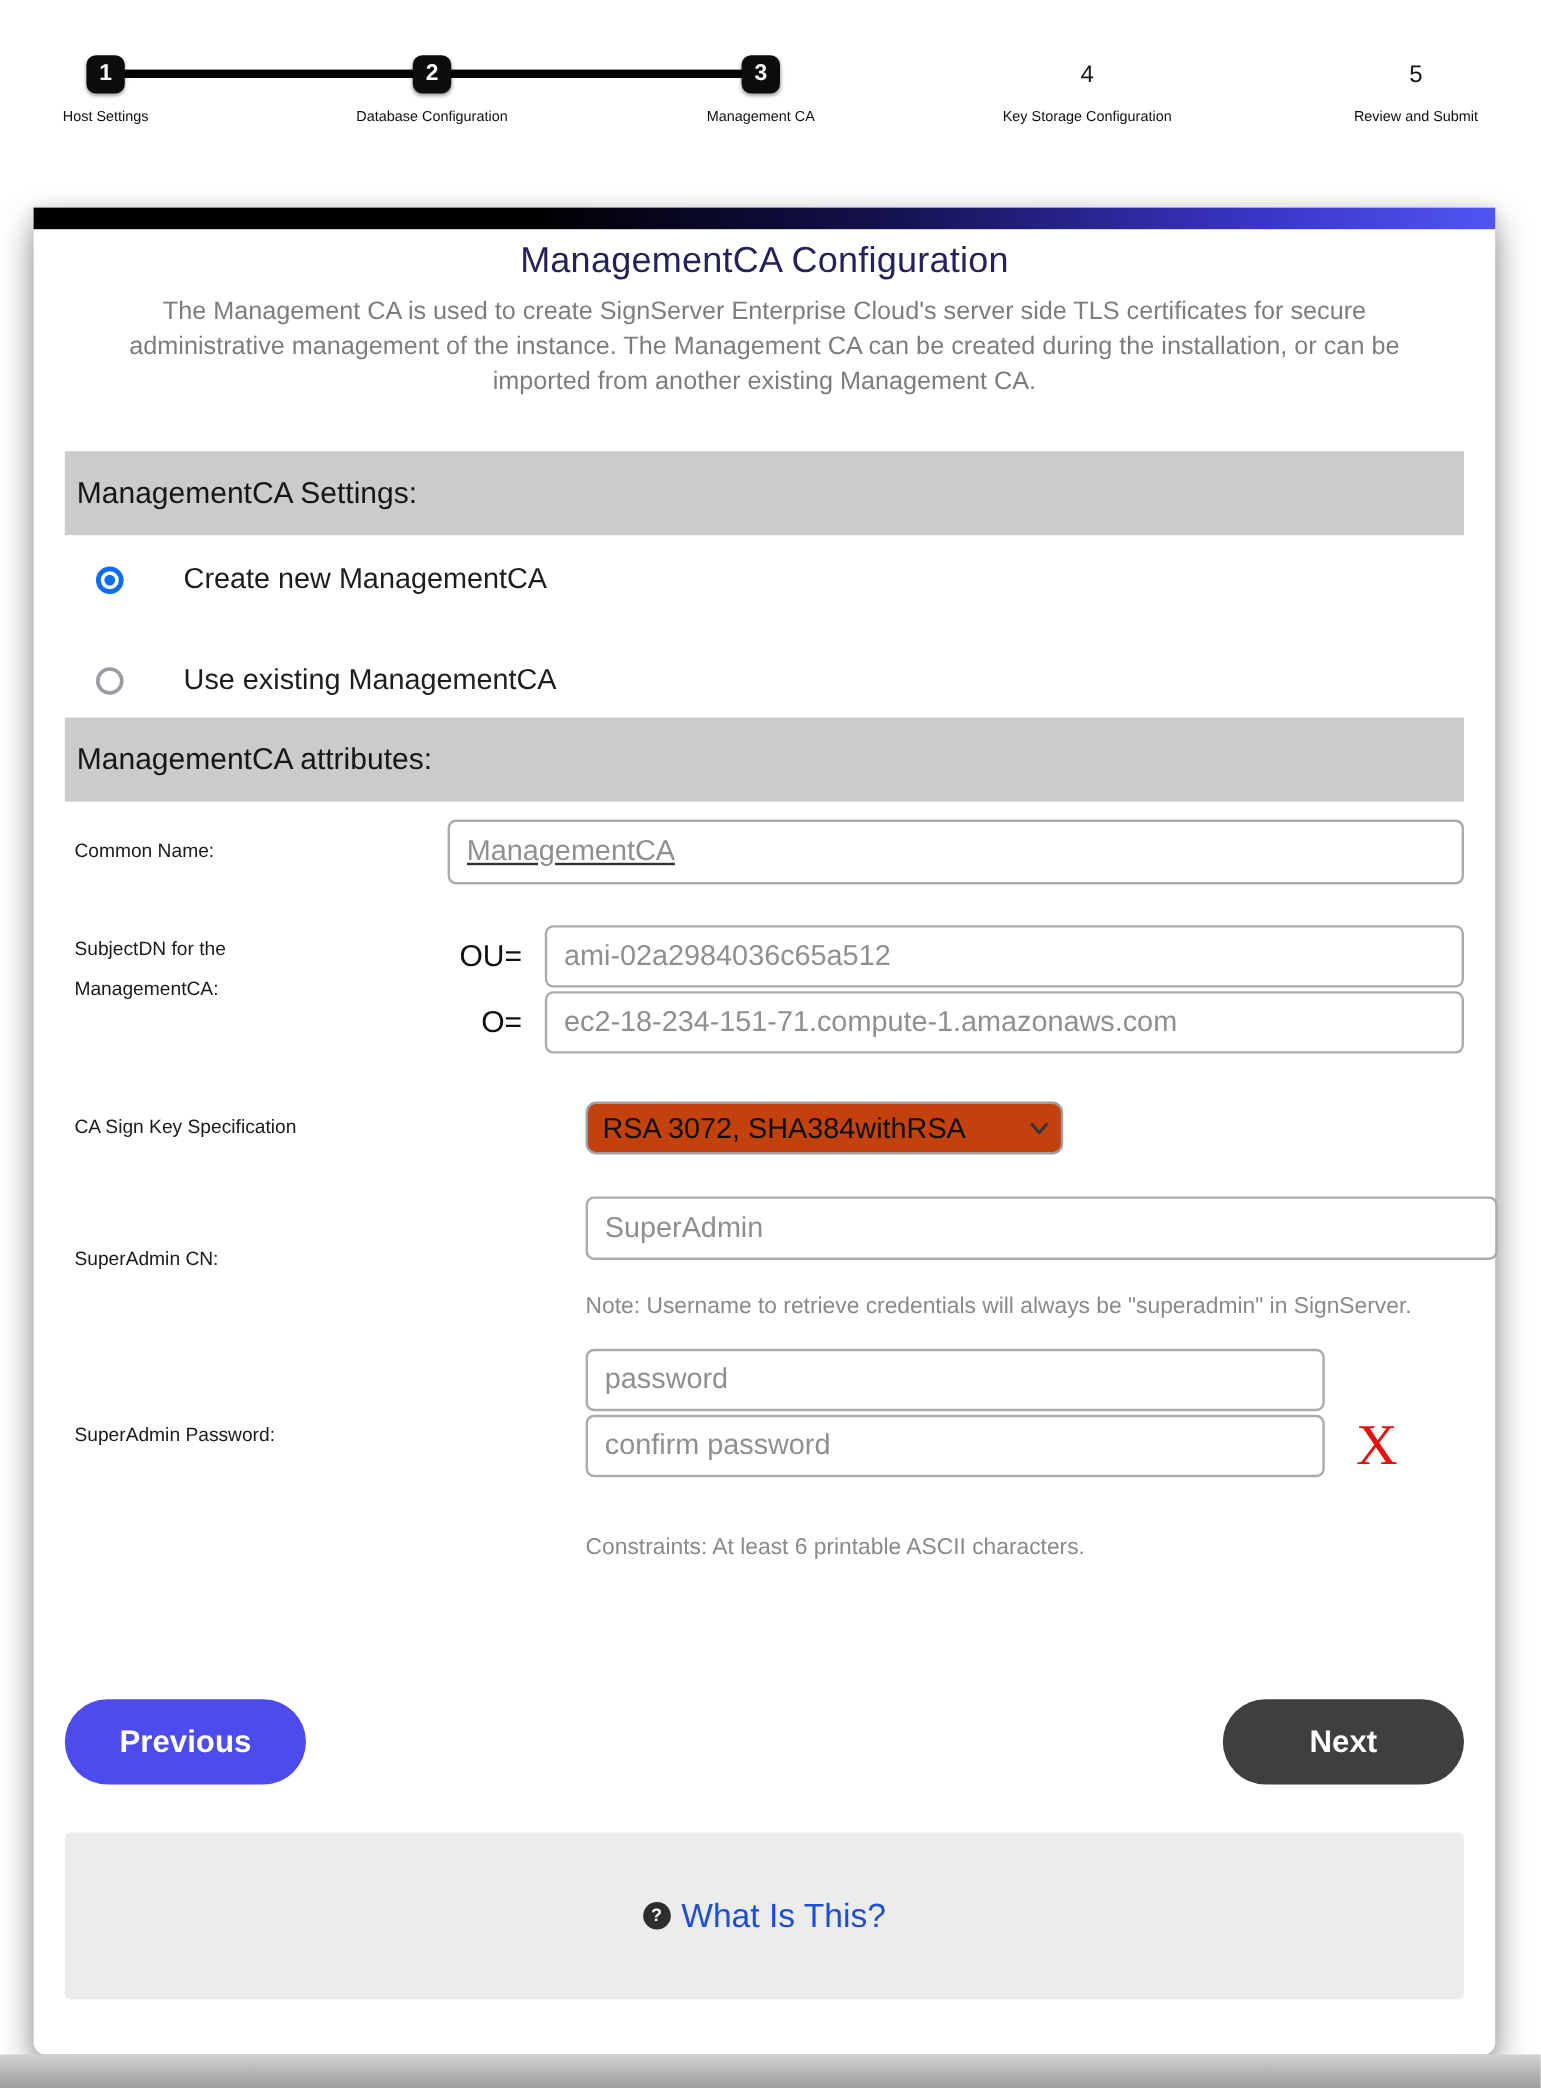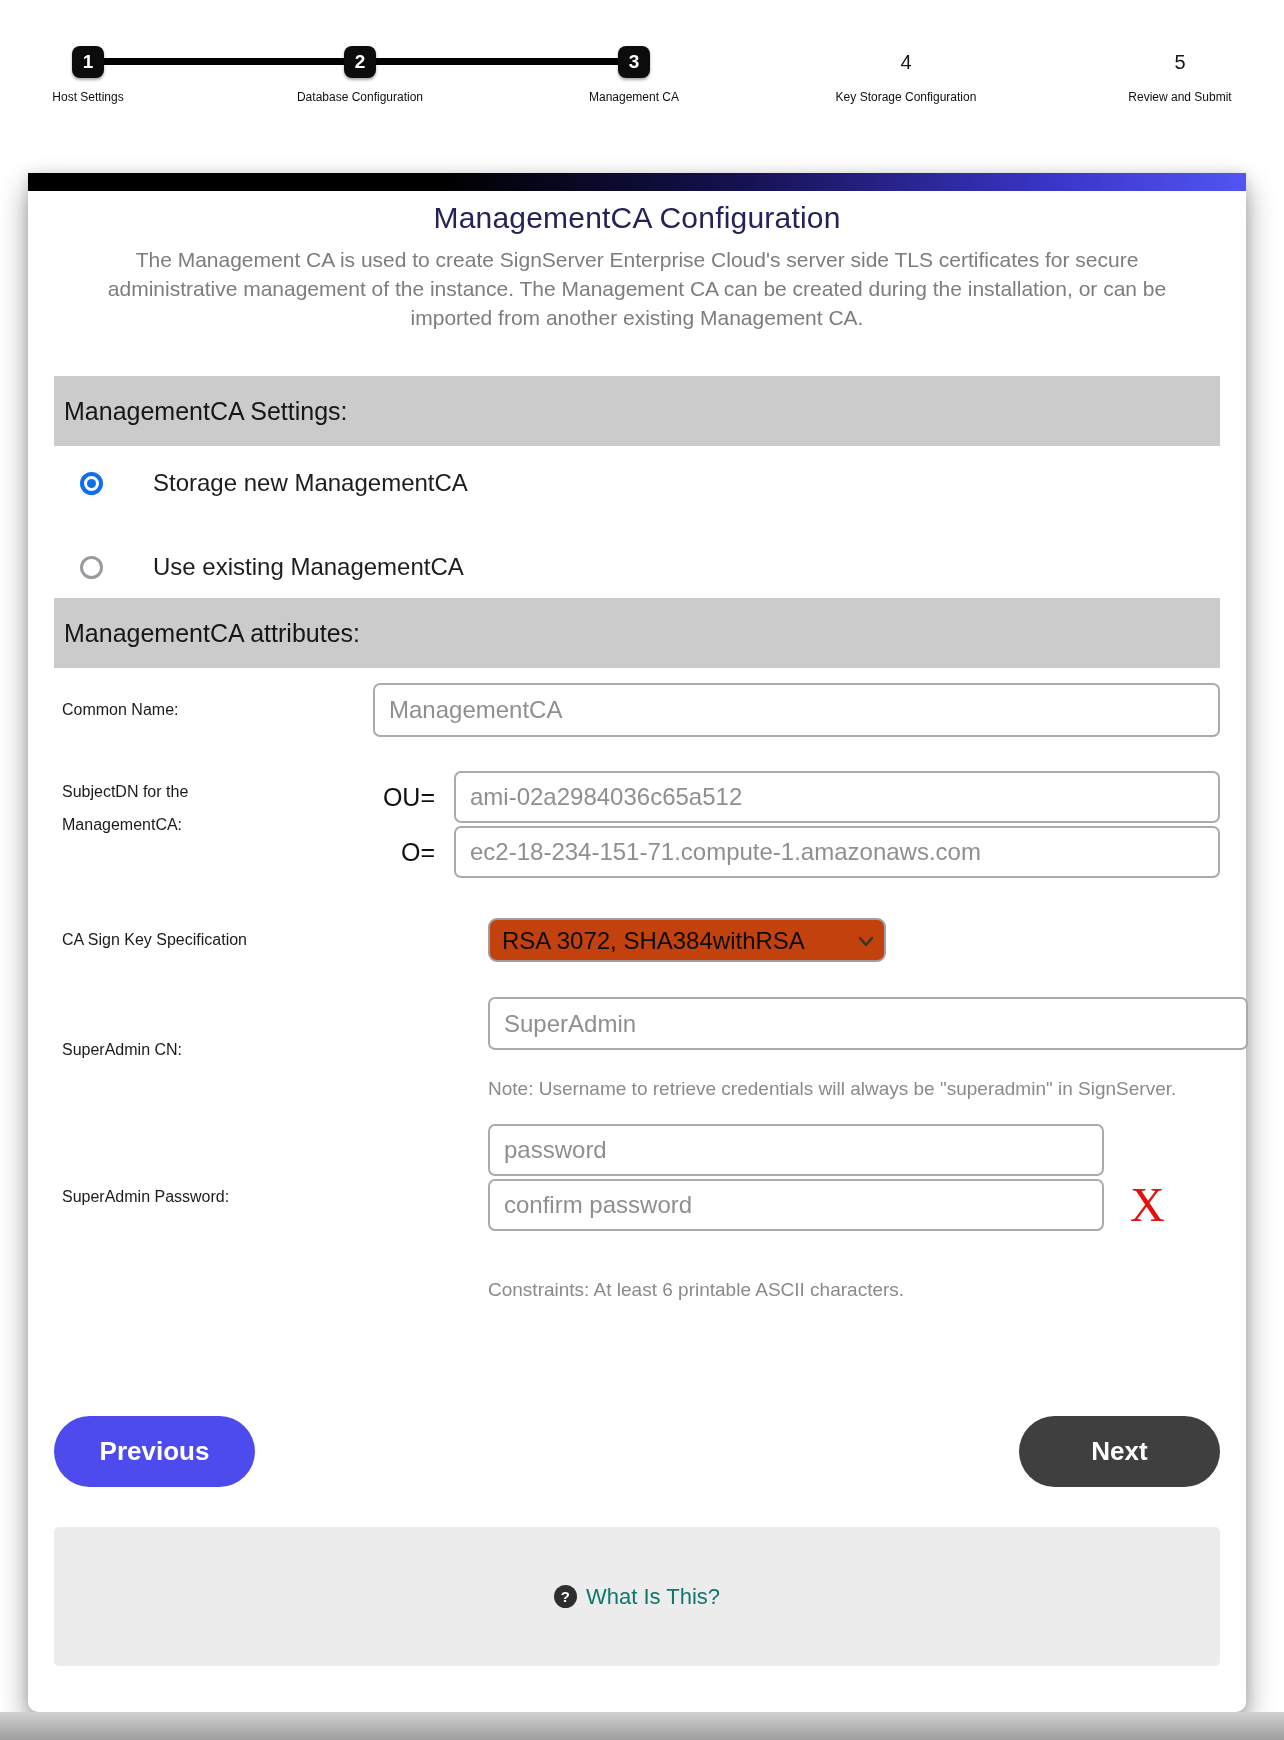--- a/index.html
+++ b/index.html
@@ -50,21 +50,21 @@
   .radio-label { margin-left:50px; font-size:24px; color:#1d1d1d; }
 
   
   .frm-label { font-size:16px; color:#1b1b1b; padding-left:8px; }
   .row-cn { margin-top:15px; display:flex; align-items:center; }
   .row-cn .frm-label { width:319px; flex:0 0 auto; }
   input[type=text], input[type=password] {
       border:2px solid #ababab; border-radius:7px; font-size:24px; color:#333;
       padding:0 14px; outline:none; font-family:"Liberation Sans", sans-serif; }
   input::placeholder { color:#8f8f8f; opacity:1; }
-  .inp-cn { flex:1; height:54px; }
+  .inp-cn { flex:1; height:54px;text-decoration:underline; }
 
   .row-dn { margin-top:34px; display:flex; align-items:flex-start; }
   .row-dn .frm-label { width:319px; flex:0 0 auto; line-height:33px; padding-top:4px; }
   .dn-stack { flex:1; display:flex; flex-direction:column; }
   .dn-sub { display:flex; align-items:center; }
   .dn-sub + .dn-sub { margin-top:3px; }
   .dn-prefix { width:62px; text-align:right; font-size:25px; color:#111; flex:0 0 auto; }
   .dn-sub input { flex:1; height:52px; margin-left:19px; }
 
   .row-keyspec { margin-top:40px; display:flex; align-items:center; }
@@ -99,21 +99,21 @@
   .btn-prev { background:#4e4bee; }
   .btn-next { background:#3f3f3f; }
 
   .footer-bar { margin-top:40px; height:139px; background:#ececec; border-radius:5px;
                 display:flex; align-items:center; justify-content:center; }
   .help-link { display:flex; align-items:center; background:none; border:none; cursor:pointer;
                font-family:"Liberation Sans", sans-serif; }
   .q-circle { width:23px; height:23px; border-radius:50%; background:#2e2e2e; color:#fff;
               font-size:15px; font-weight:bold; line-height:23px; text-align:center;
               flex:0 0 auto; }
-  .help-text { margin-left:9px; font-size:22px; color:#0f766e; }
+  .help-text { margin-left:9px; font-size:28px; color:#1d4ed8; }
 
   .bottom-shadow { position:absolute; left:0; top:1712px; width:1284px; height:28px;
                    background:linear-gradient(to bottom, #d2d2d2 0%, #9d9d9d 100%); }
 </style>
 </head>
 <body>
 
 <div class="stage">
 
   <div class="stepper">
@@ -155,21 +155,21 @@
   <div class="card">
     <div class="grad-bar"></div>
 
     <h1>ManagementCA Configuration</h1>
     <p class="desc">The Management CA is used to create SignServer Enterprise Cloud's server side TLS certificates for secure administrative management of the instance. The Management CA can be created during the installation, or can be imported from another existing Management CA.</p>
 
     <div class="section-bar bar-settings">ManagementCA Settings:</div>
 
     <div class="radio-row first">
       <span class="radio on"></span>
-      <span class="radio-label">Storage new ManagementCA</span>
+      <span class="radio-label">Create new ManagementCA</span>
     </div>
     <div class="radio-row second">
       <span class="radio off"></span>
       <span class="radio-label">Use existing ManagementCA</span>
     </div>
 
     <div class="section-bar bar-attrs">ManagementCA attributes:</div>
 
     <div class="row-cn">
       <div class="frm-label">Common Name:</div>

